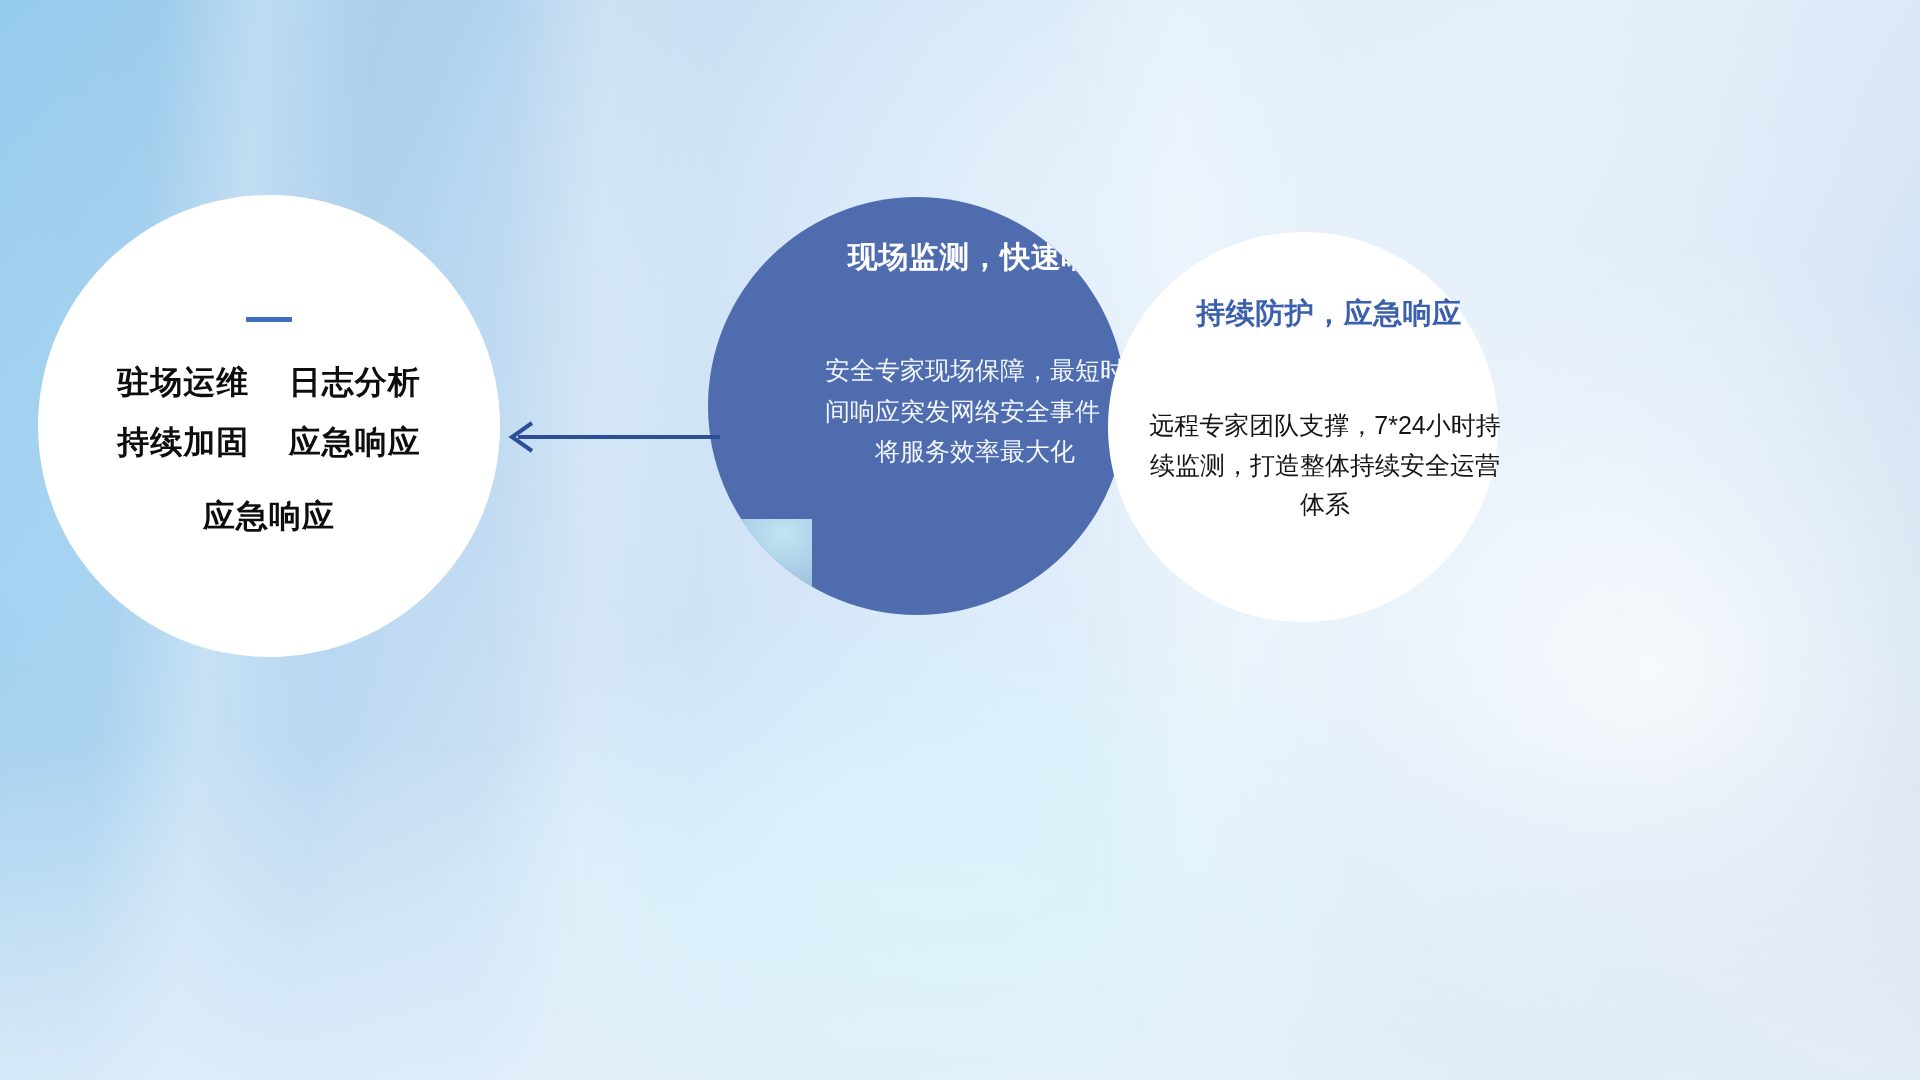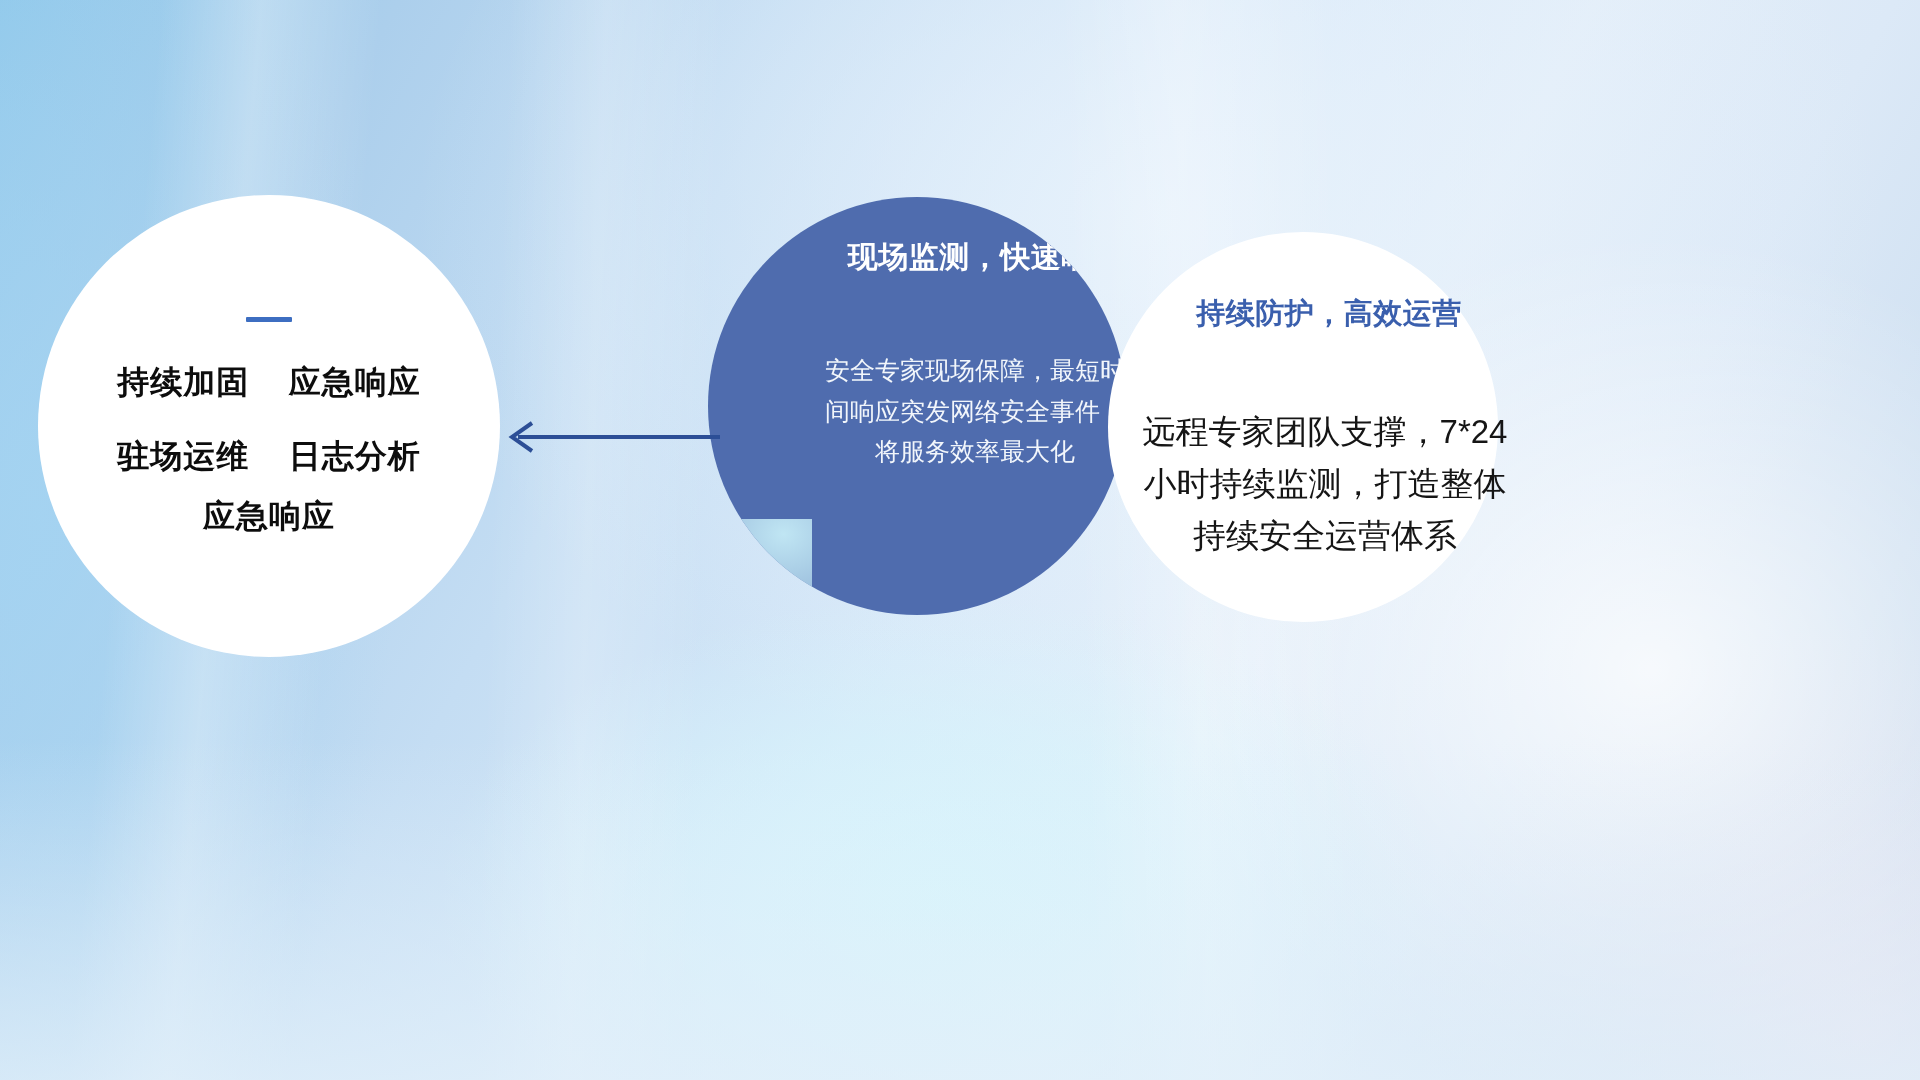--- a/index.html
+++ b/index.html
@@ -151,21 +151,21 @@
     margin-top: 62px;
     font-size: 29px;
     font-weight: bold;
     color: #3a5fad;
     letter-spacing: 0.5px;
     white-space: nowrap;
     transform: translateX(26px);
   }
   #right-body {
     margin-top: 72px;
-    font-size: 33px;
+    font-size: 25px;
     color: #151515;
     line-height: 1.58;
     text-align: center;
     width: 372px;
     transform: translateX(22px);
   }
 
   
   #arrow {
     position: absolute;
@@ -176,35 +176,35 @@
     z-index: 7;
   }
 </style>
 </head>
 <body>
 
 <div id="stage">
 
   <div class="circle" id="left-circle">
     <div id="left-dash"></div>
+    <div class="left-line r1">驻场运维    日志分析</div>
     <div class="left-line r2">持续加固    应急响应</div>
-    <div class="left-line r1">驻场运维    日志分析</div>
     <div class="left-line r3">应急响应</div>
   </div>
 
   <div class="circle" id="blue-circle">
     <div id="blue-inner">
       <div id="blue-title">现场监测，快速响应</div>
       <div id="blue-body">安全专家现场保障，最短时间响应突发网络安全事件，将服务效率最大化</div>
     </div>
     <div id="blue-sliver"></div>
   </div>
 
   <div class="circle" id="right-circle">
-    <div id="right-title">持续防护，高效运营</div>
+    <div id="right-title">持续防护，应急响应</div>
     <div id="right-body">远程专家团队支撑，7*24小时持续监测，打造整体持续安全运营体系</div>
   </div>
 
   <svg id="arrow" viewBox="0 0 230 38">
     <line x1="228" y1="19" x2="26" y2="19" stroke="#2c4e96" stroke-width="4"></line>
     <polyline points="40,5 20,19 40,33" fill="none" stroke="#2c4e96" stroke-width="4" stroke-linecap="butt"></polyline>
   </svg>
 
 </div>
 

